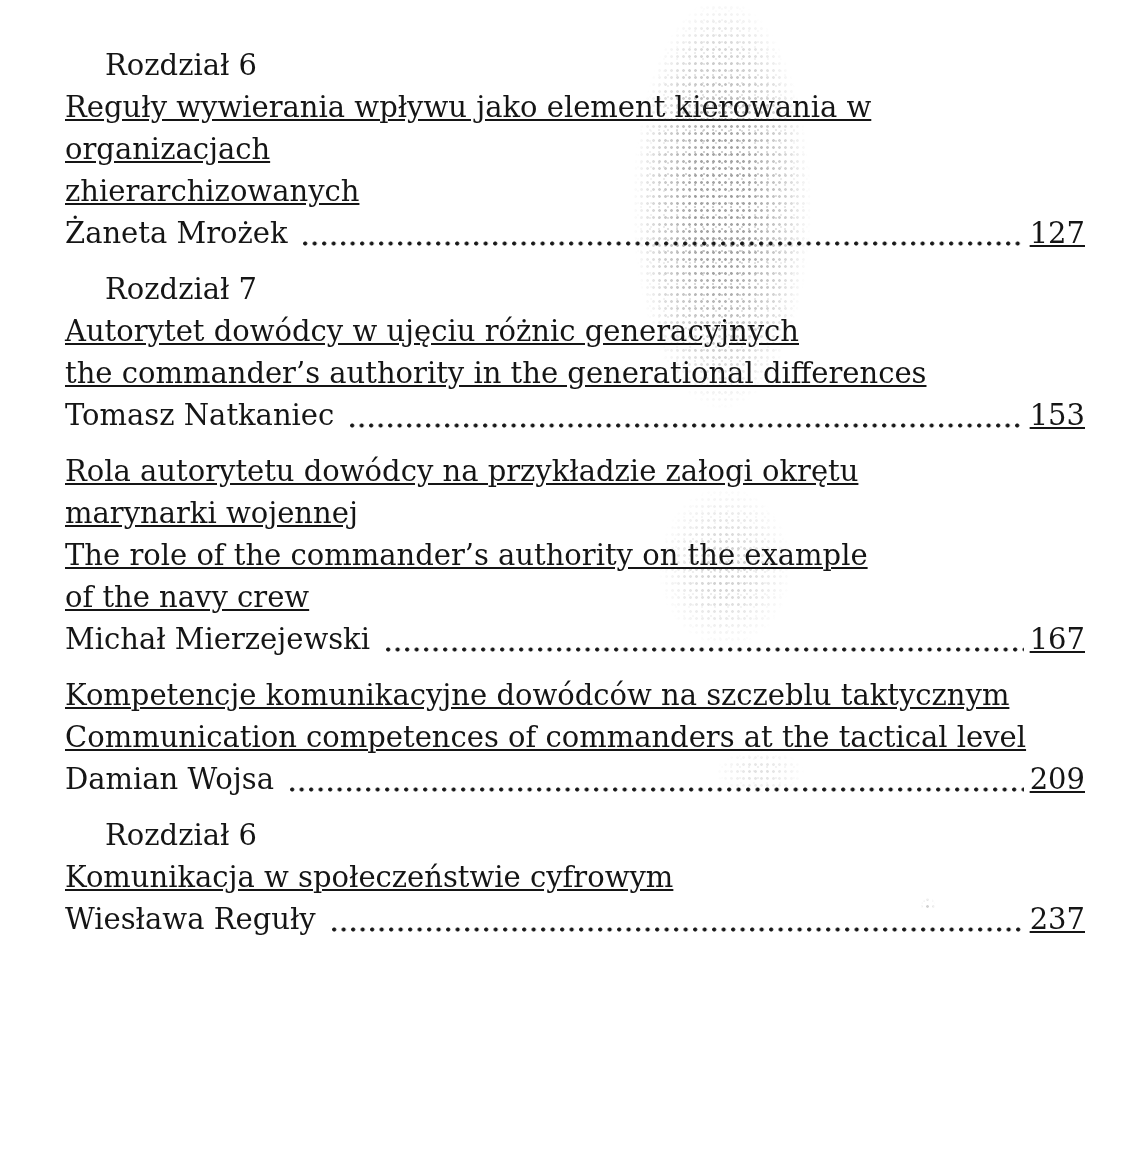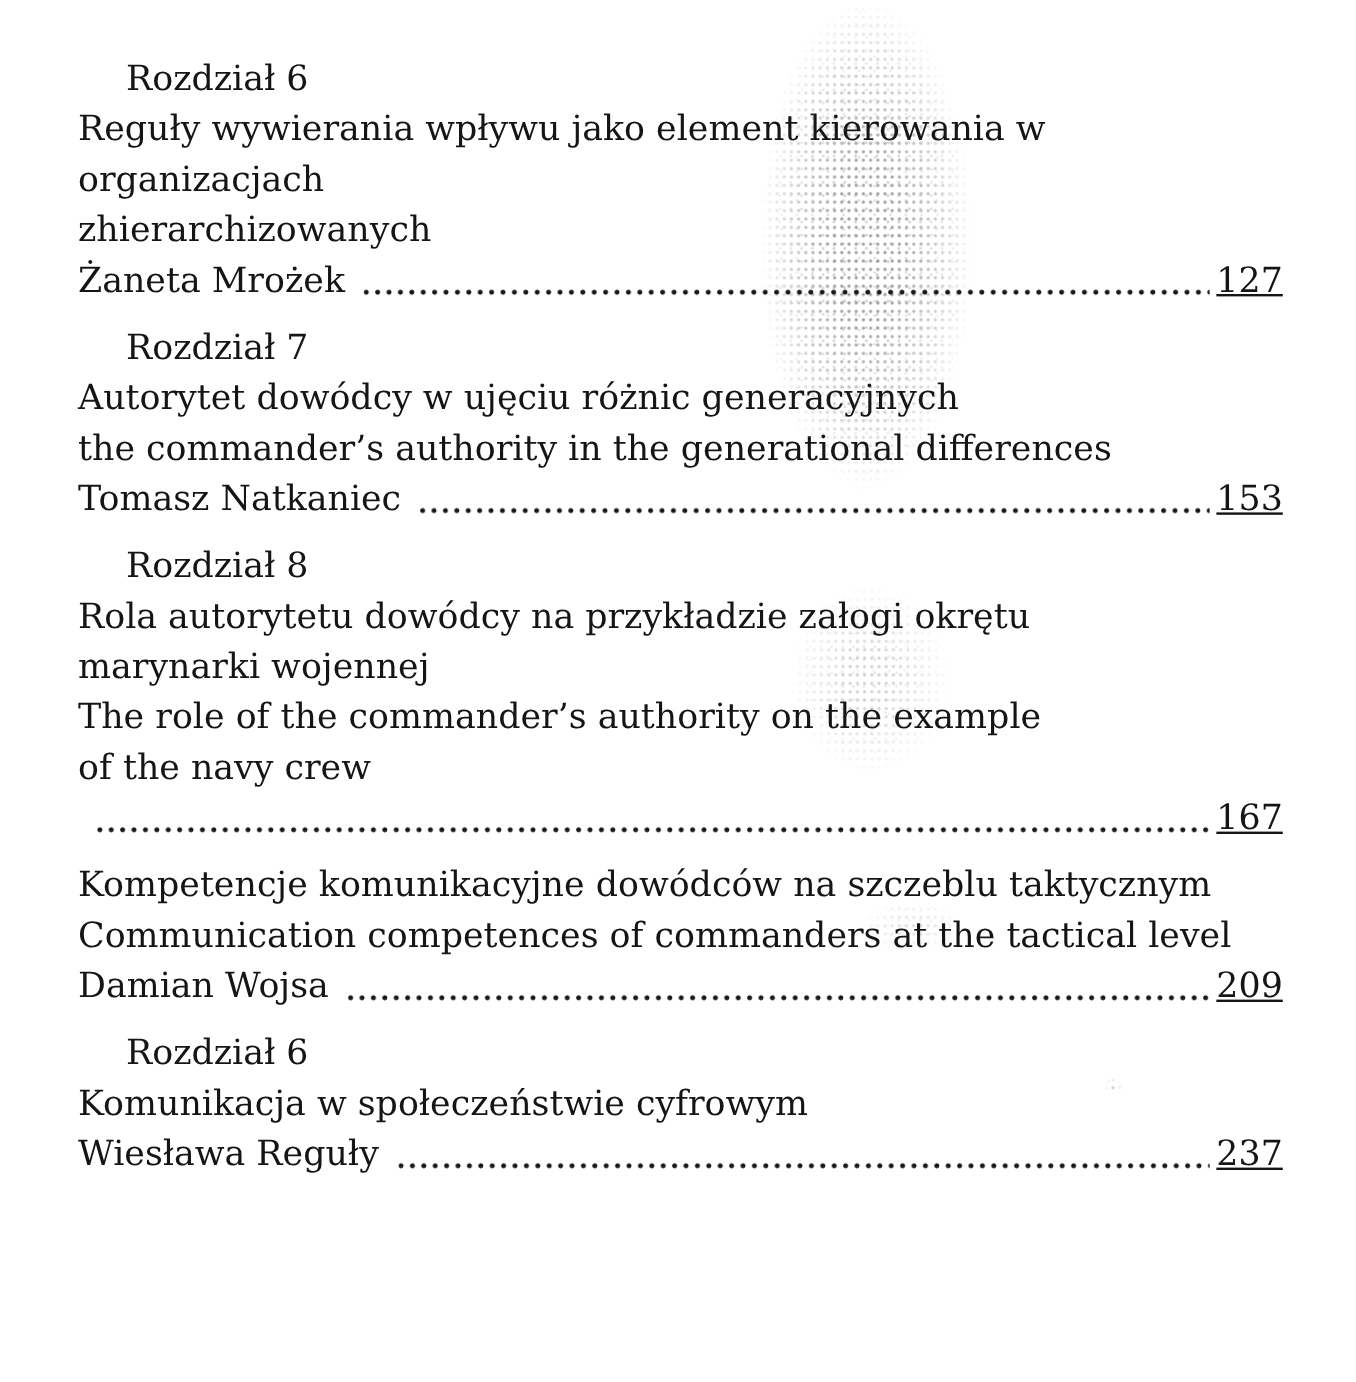--- a/index.html
+++ b/index.html
@@ -13,23 +13,23 @@
     height: 1152px;
     background: #ffffff;
     overflow: hidden;
     box-sizing: border-box;
     padding: 44px 45px 0 65px;
     font-family: "DejaVu Serif", "Liberation Serif", serif;
     font-size: 29px;
     line-height: 42px;
     color: #151515;
   }
-  .entry { margin: 0 16px 14px 0; }
+  .entry { margin: 0 0 14px 0; }
   .chapter { padding-left: 40px; }
-  .title-pl, .title-en { white-space: pre-line; }
+  .title-pl, .title-en { white-space: pre-line; text-decoration: underline; }
   .author-row {
     display: flex;
     align-items: flex-start;
     width: 100%;
   }
   .author { flex: 0 0 auto; }
   .leader {
     flex: 1 1 auto;
     align-self: flex-end;
     height: 5px;
@@ -93,26 +93,26 @@
     <div class="title-pl">Autorytet dowódcy w ujęciu różnic generacyjnych</div>
     <div class="title-en">the commander’s authority in the generational differences</div>
     <div class="author-row">
       <span class="author">Tomasz Natkaniec</span>
       <span class="leader"></span>
       <span class="page-num">153</span>
     </div>
   </section>
 
   <section class="entry">
-    <div class="chapter">Rozdział 8</div>
     <div class="title-pl">Rola autorytetu dowódcy na przykładzie załogi okrętu
 marynarki wojennej</div>
     <div class="title-en">The role of the commander’s authority on the example
 of the navy crew</div>
     <div class="author-row">
+      <span class="author">Michał Mierzejewski</span>
       <span class="leader"></span>
       <span class="page-num">167</span>
     </div>
   </section>
 
   <section class="entry">
     <div class="title-pl">Kompetencje komunikacyjne dowódców na szczeblu taktycznym</div>
     <div class="title-en">Communication competences of commanders at the tactical level</div>
     <div class="author-row">
       <span class="author">Damian Wojsa</span>

